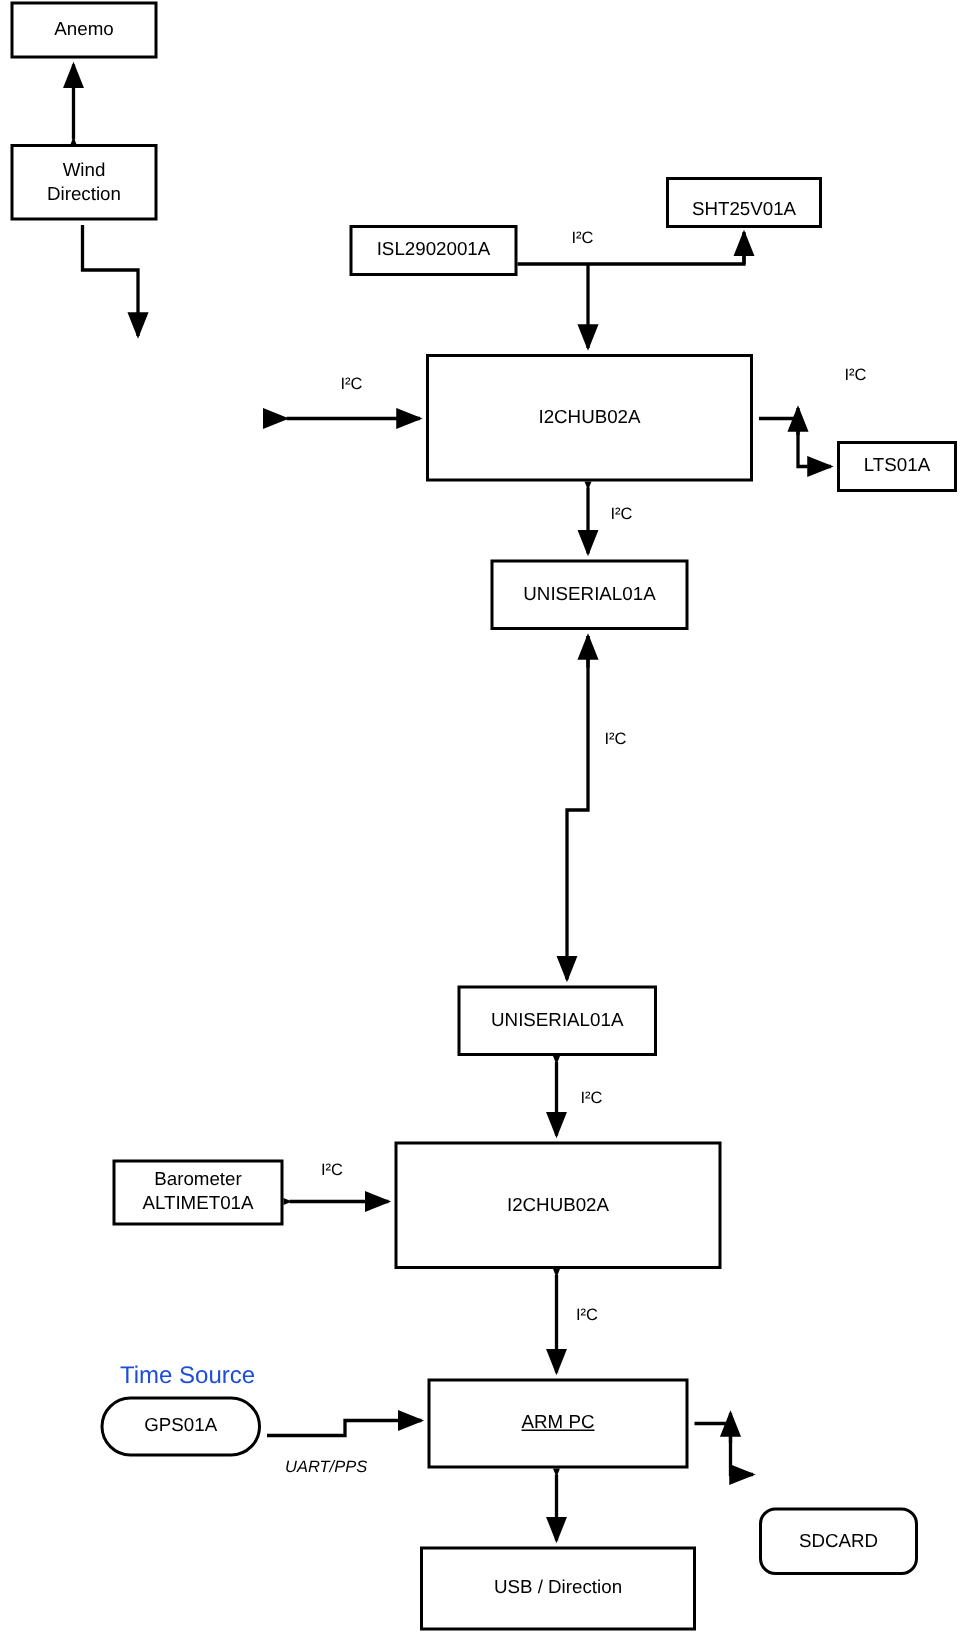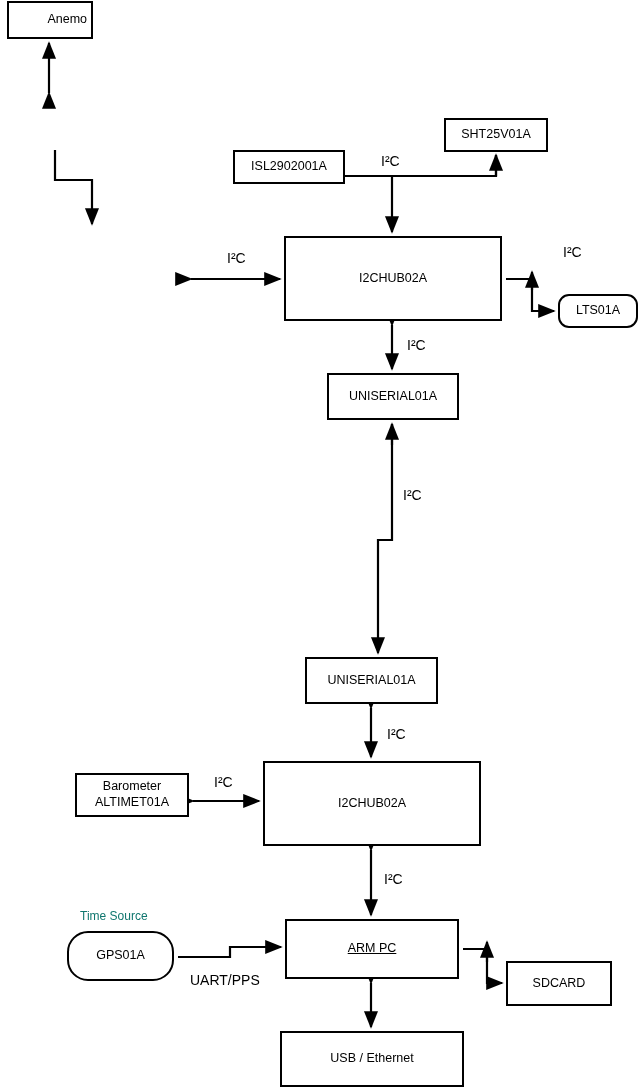--- a/index.html
+++ b/index.html
@@ -35,28 +35,28 @@
     align-items: center;
     justify-content: center;
     text-align: center;
     font-size: 12.5px;
     line-height: 1.25;
     white-space: pre-line;
     padding: 2px 4px;
   }
   .edge-label {
     position: absolute;
-    font-size: 14px;
+    font-size: 11px;
     color: #000000;
     white-space: nowrap;
   }
   .free-label {
     position: absolute;
-    font-size: 12px;
-    color: #0f766e;
+    font-size: 16px;
+    color: #1d4ed8;
     white-space: nowrap;
     text-align: right;
   }
 </style>
 </head>
 <body>
 
 <div id="canvas">
 
   <svg class="edges" viewBox="0 0 640 1089">
@@ -94,40 +94,42 @@
 
       <path d="M 178 957 L 230 957 L 230 947 L 281 947" marker-end="url(#arrow)"></path>
 
       <path d="M 463 949 L 487 949 L 487 983 L 502 983" marker-end="url(#arrow)"></path>
       <line x1="487" y1="962" x2="487" y2="942" marker-end="url(#arrow)"></line>
 
       <line x1="371" y1="983" x2="371" y2="1027" marker-end="url(#arrow)" marker-start="url(#arrow)"></line>
     </g>
   </svg>
 
-  <div class="node" style="left:7px;top:1px;width:86px;height:38px;justify-content:flex-end;"><span>Anemo</span></div>
+  <div class="node" style="left:7px;top:1px;width:98px;height:38px;"><span>Anemo</span></div>
+  <div class="node" style="left:7px;top:96px;width:98px;height:51px;"><span>Wind
+Direction</span></div>
   <div class="node" style="left:233px;top:118px;width:112px;height:34px;margin-top:32px;"><span>ISL2902001A</span></div>
-  <div class="node" style="left:444px;top:118px;width:104px;height:34px;"><span>SHT25V01A</span></div>
+  <div class="node" style="left:444px;top:118px;width:104px;height:34px;align-items:flex-end;"><span>SHT25V01A</span></div>
   <div class="node" style="left:284px;top:236px;width:218px;height:85px;"><span>I2CHUB02A</span></div>
-  <div class="node" style="left:558px;top:294px;width:80px;height:34px;border-radius:11px;"><span>LTS01A</span></div>
+  <div class="node" style="left:558px;top:294px;width:80px;height:34px;"><span>LTS01A</span></div>
   <div class="node" style="left:327px;top:373px;width:132px;height:47px;"><span>UNISERIAL01A</span></div>
   <div class="node" style="left:305px;top:657px;width:133px;height:47px;"><span>UNISERIAL01A</span></div>
   <div class="node" style="left:263px;top:761px;width:218px;height:85px;"><span>I2CHUB02A</span></div>
   <div class="node" style="left:75px;top:773px;width:114px;height:44px;"><span>Barometer
 ALTIMET01A</span></div>
-  <div class="node" style="left:67px;top:931px;width:107px;height:50px;border-radius:21px;"><span>GPS01A</span></div>
+  <div class="node" style="left:67px;top:931px;width:107px;height:40px;border-radius:21px;"><span>GPS01A</span></div>
   <div class="node" style="left:285px;top:919px;width:174px;height:60px;text-decoration:underline;"><span>ARM PC</span></div>
-  <div class="node" style="left:506px;top:961px;width:106px;height:45px;"><span>SDCARD</span></div>
-  <div class="node" style="left:280px;top:1031px;width:184px;height:56px;"><span>USB / Ethernet</span></div>
+  <div class="node" style="left:506px;top:1005px;width:106px;height:45px;border-radius:11px;"><span>SDCARD</span></div>
+  <div class="node" style="left:280px;top:1031px;width:184px;height:56px;"><span>USB / Direction</span></div>
 
   <div class="edge-label" style="left:381px;top:153px;">I²C</div>
   <div class="edge-label" style="left:227px;top:250px;">I²C</div>
   <div class="edge-label" style="left:563px;top:244px;">I²C</div>
   <div class="edge-label" style="left:407px;top:337px;">I²C</div>
   <div class="edge-label" style="left:403px;top:487px;">I²C</div>
   <div class="edge-label" style="left:387px;top:726px;">I²C</div>
   <div class="edge-label" style="left:214px;top:774px;">I²C</div>
   <div class="edge-label" style="left:384px;top:871px;">I²C</div>
-  <div class="edge-label" style="left:190px;top:972px;">UART/PPS</div>
+  <div class="edge-label" style="left:190px;top:972px;font-style:italic;">UART/PPS</div>
 
   <div class="free-label" style="left:80px;top:909px;">Time Source</div>
 
 </div>
 
 </body></html>

